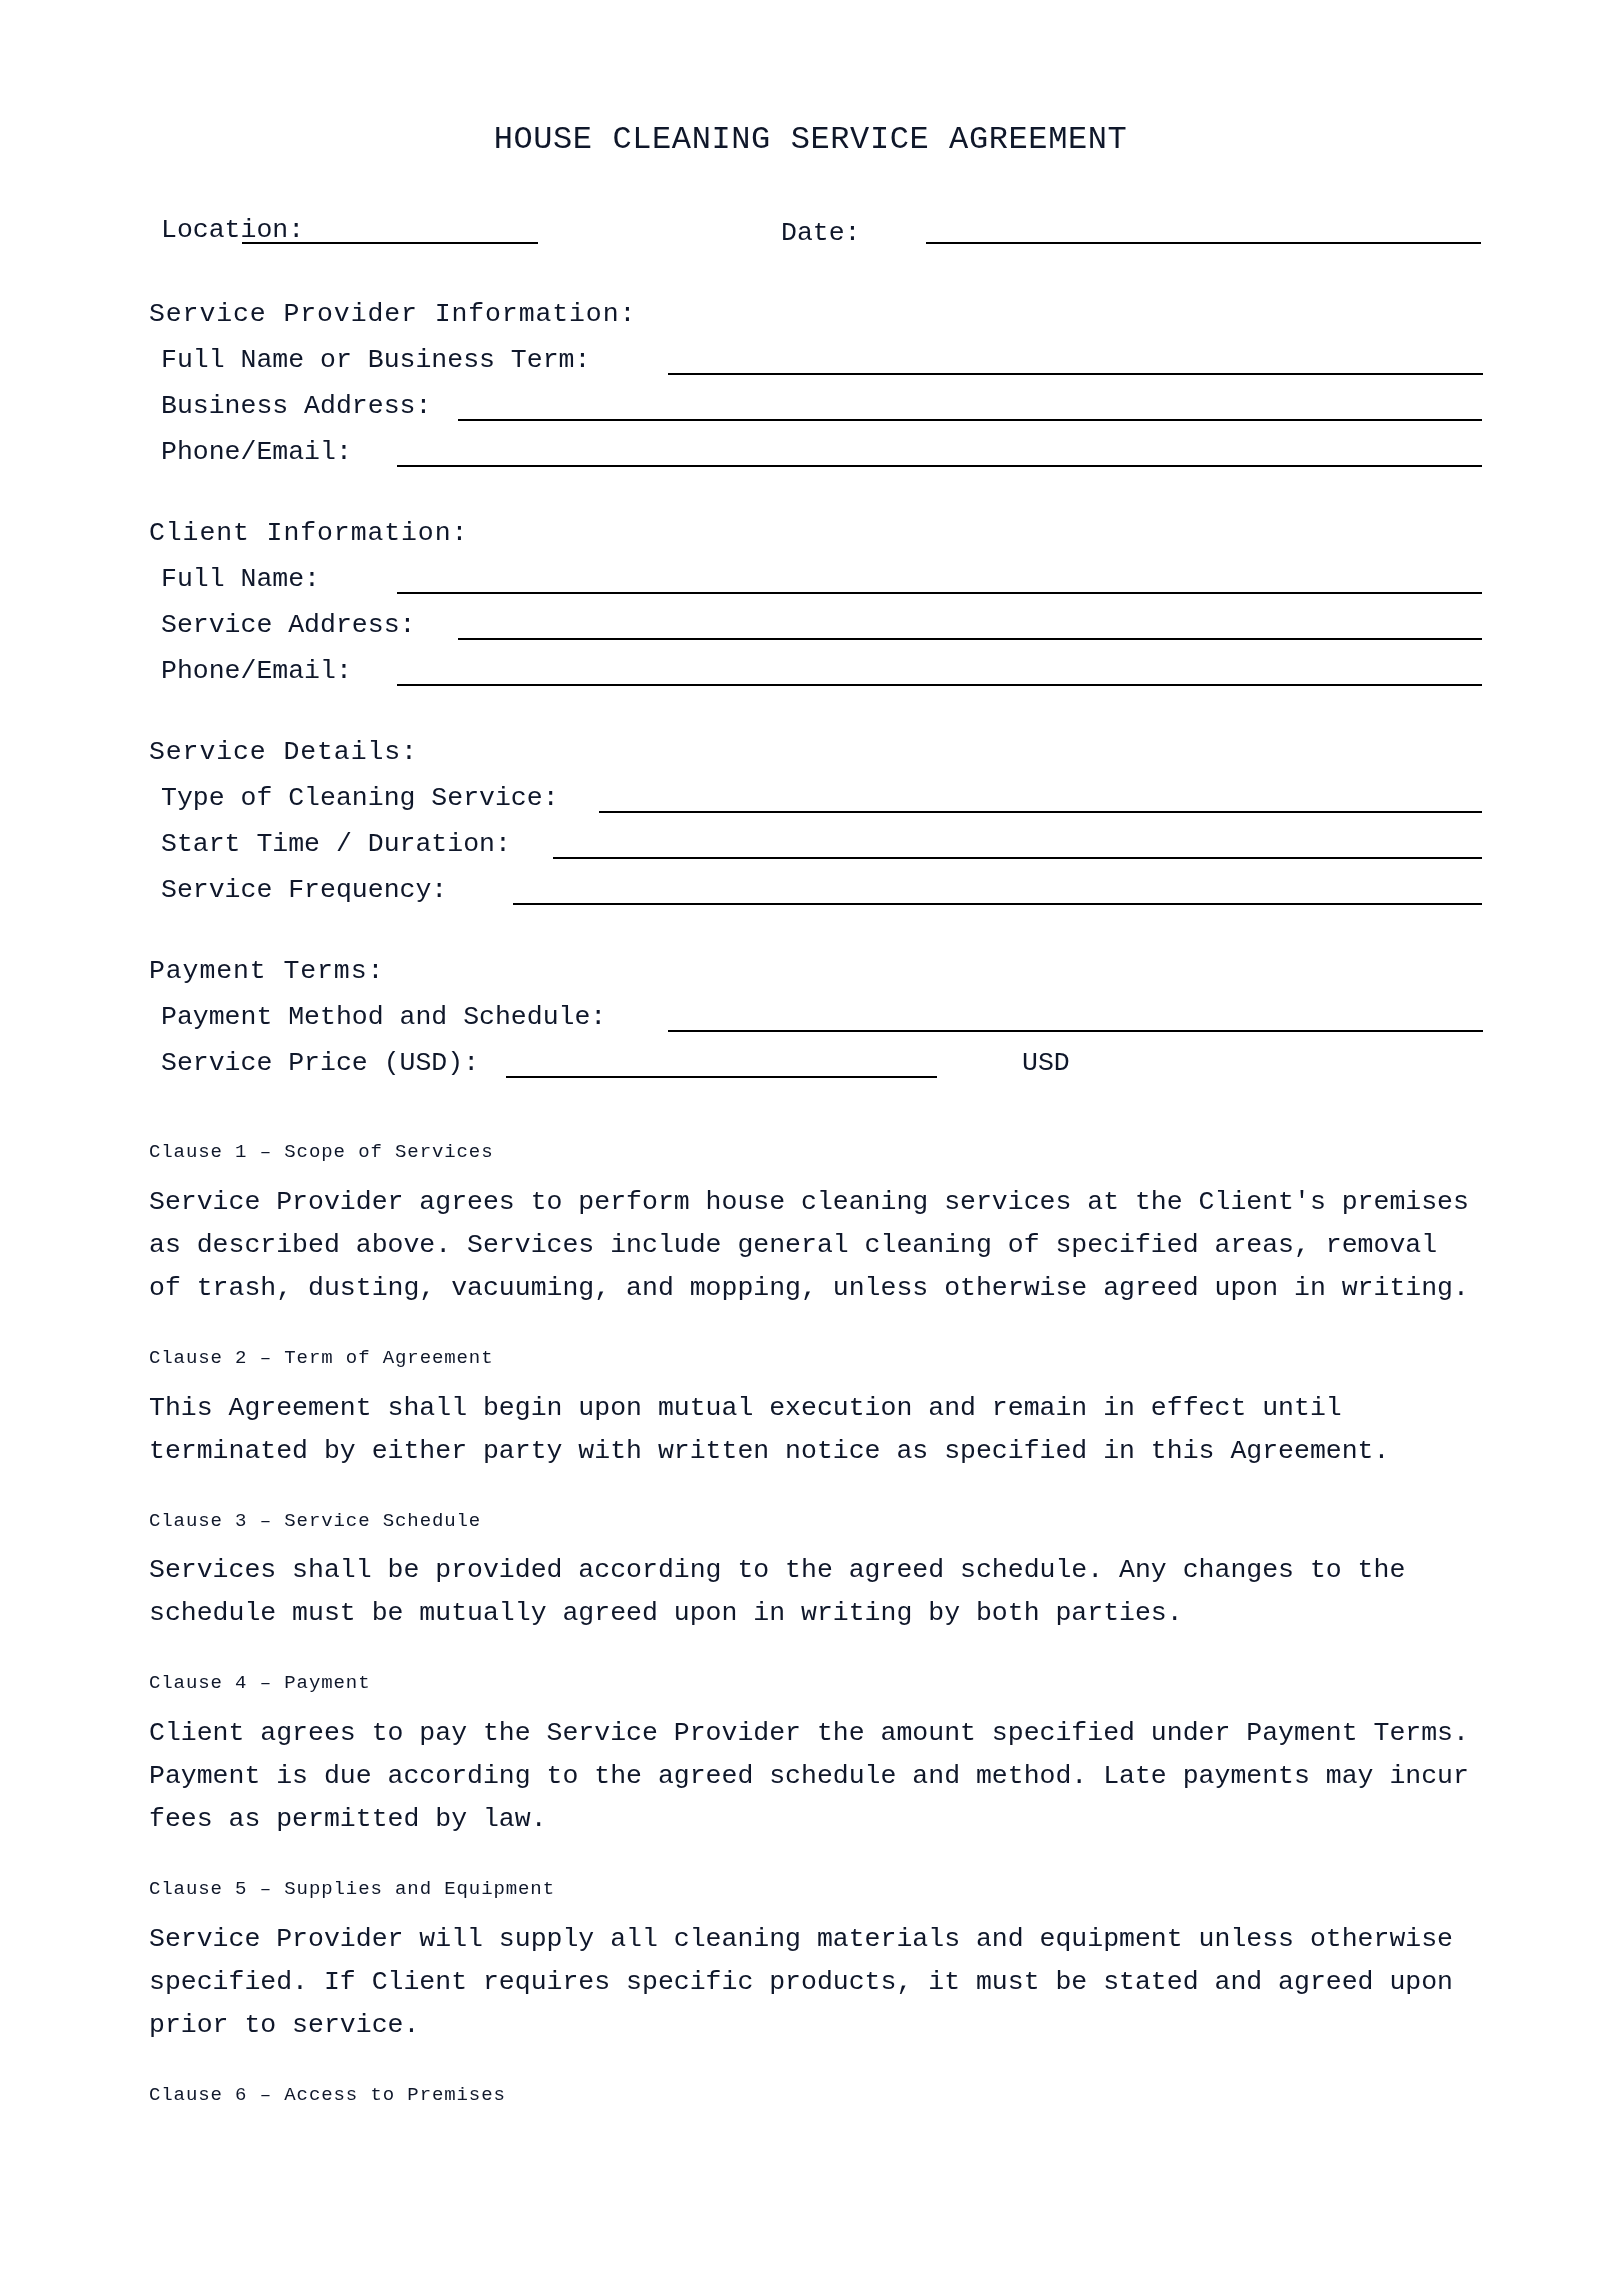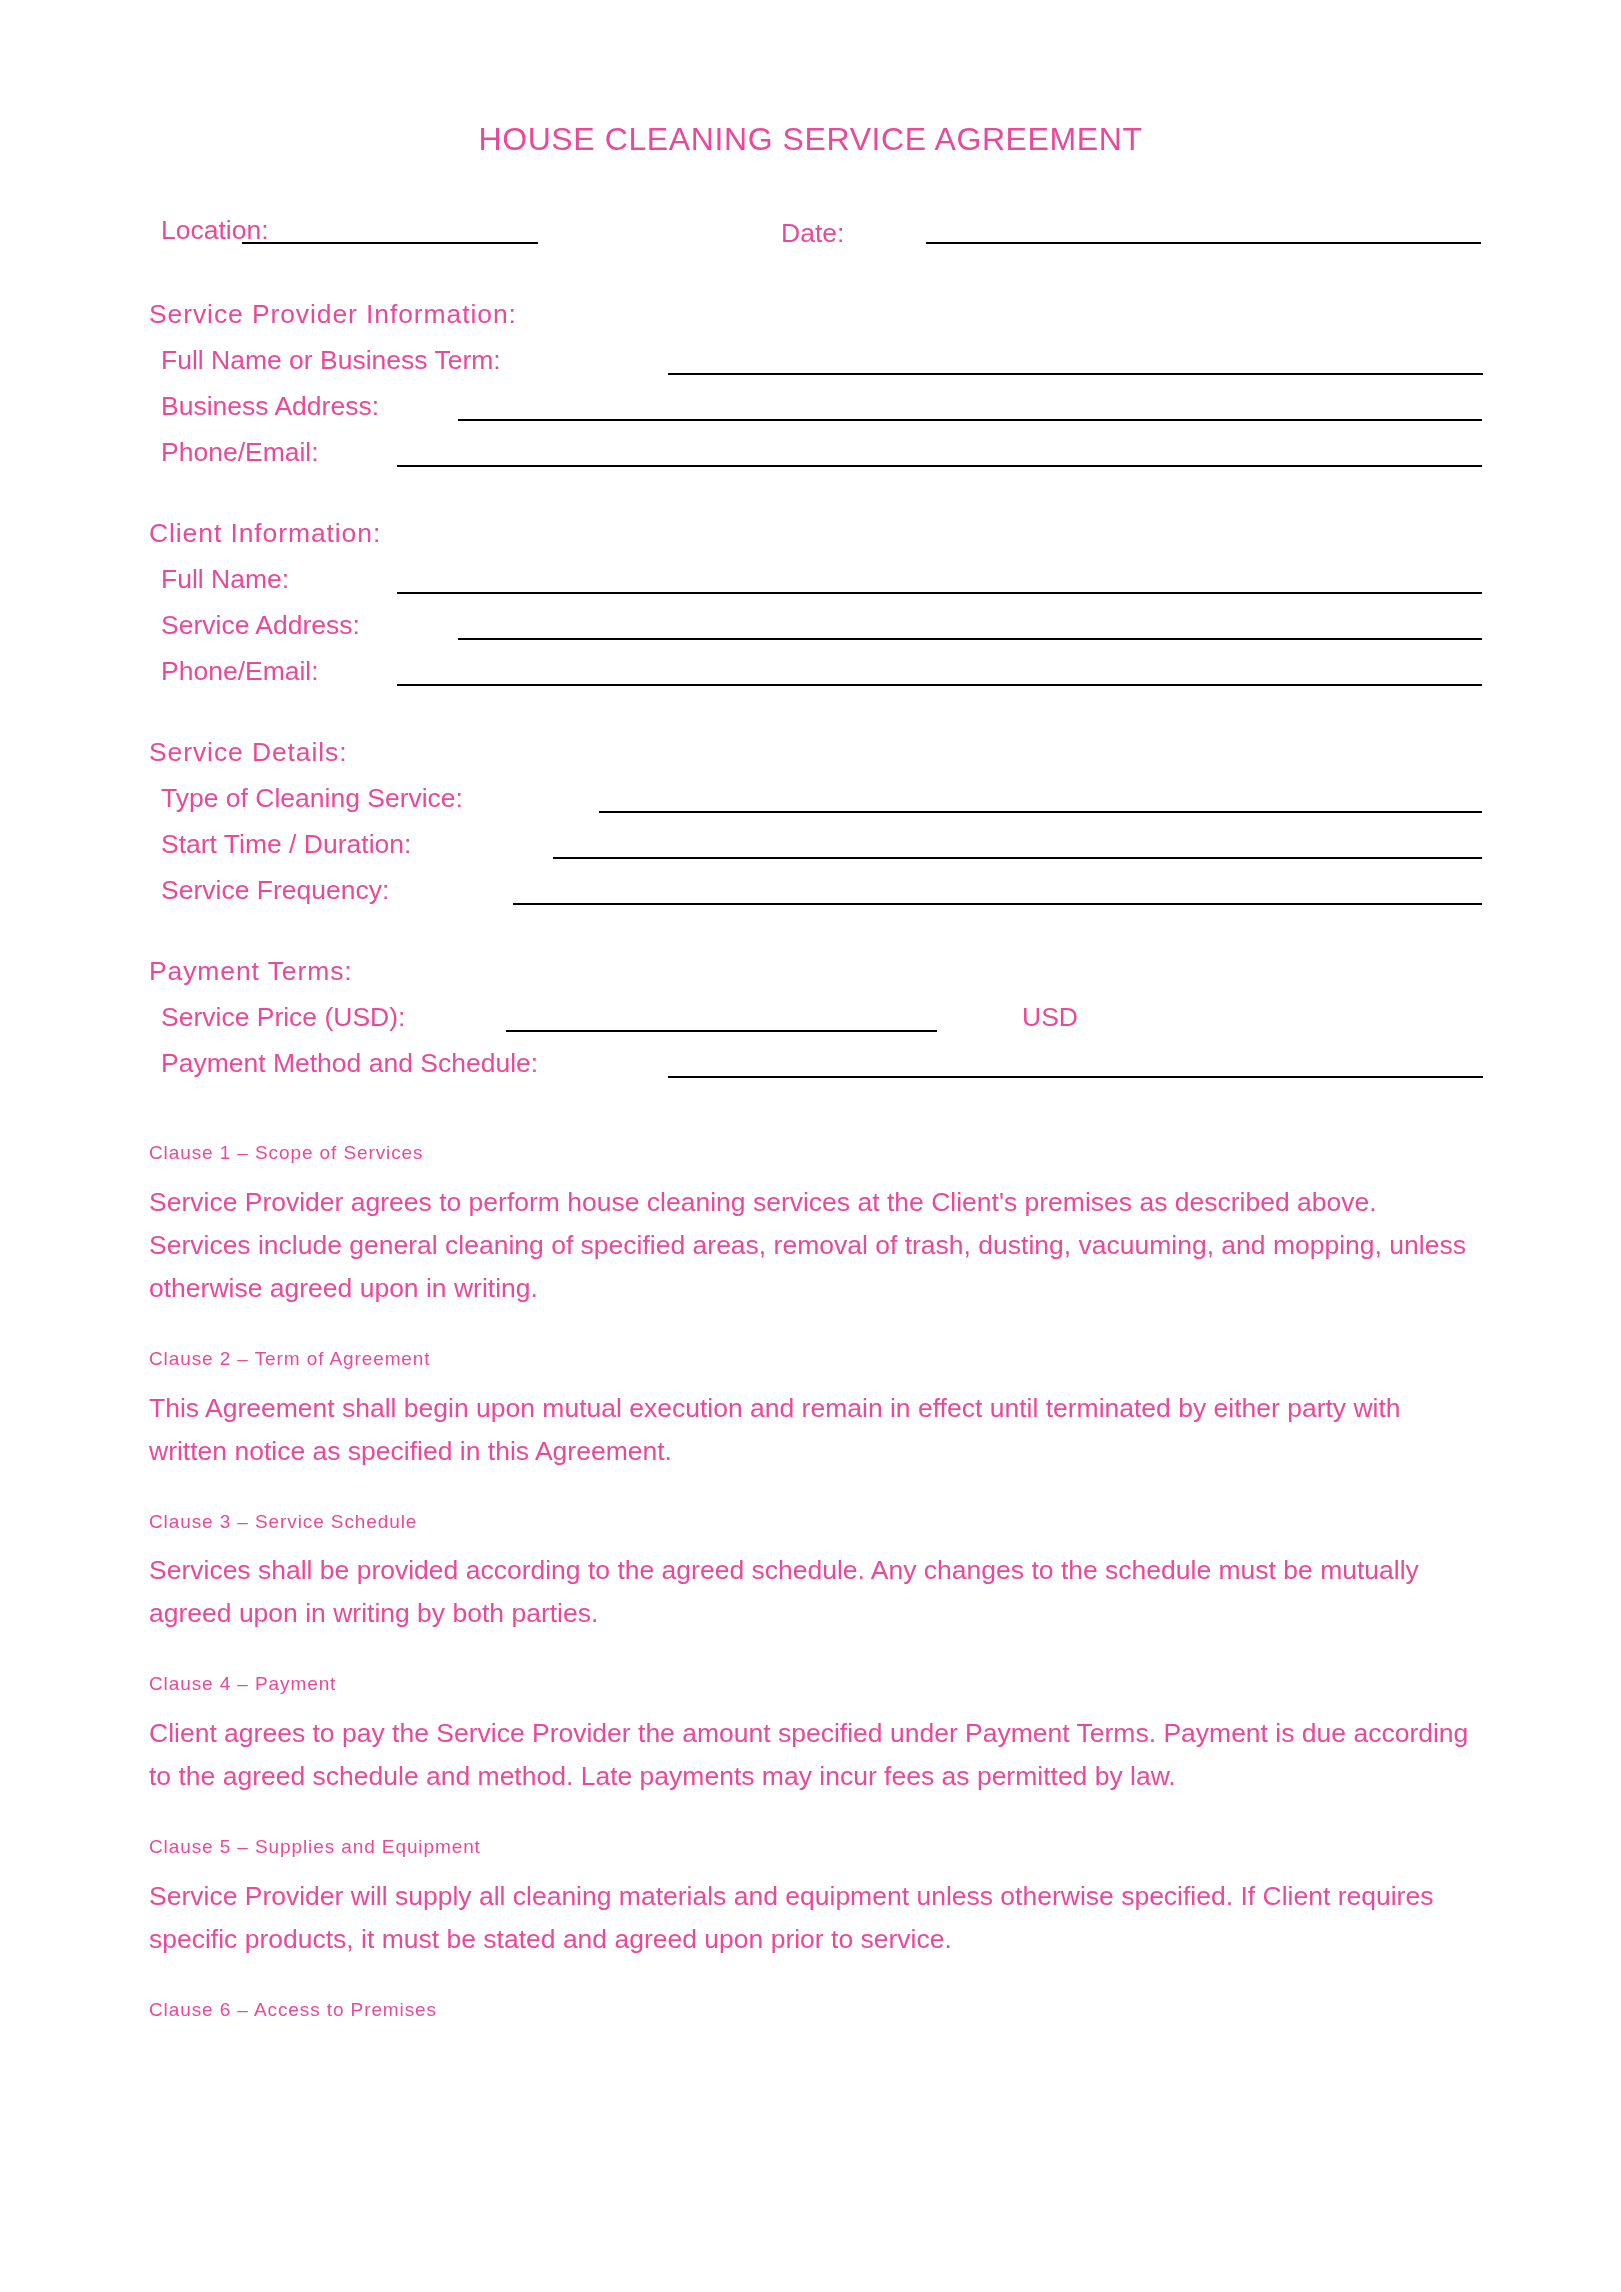--- a/index.html
+++ b/index.html
@@ -5,22 +5,22 @@
   html, body {
     margin: 0;
     padding: 0;
     background: #ffffff;
   }
   .page {
     position: relative;
     width: 1621px;
     height: 2293px;
     background: #ffffff;
-    font-family: Liberation Sans, sans-serif;
-    color: #ec4899;
+    font-family: Liberation Mono, monospace;
+    color: #0f172a;
     overflow: hidden;
   }
   .content {
     position: absolute;
     left: 149px;
     top: 0;
     width: 1323px;
   }
 
   
@@ -159,30 +159,30 @@
     <div class="field-row">
       <span class="field-label">Service Frequency:</span>
       <span class="rule" style="left:352px;width:969px;"></span>
     </div>
 
     <div class="gap-md"></div>
 
     <div class="section-heading">Payment Terms:</div>
 
     <div class="field-row">
+      <span class="field-label">Payment Method and Schedule:</span>
+      <span class="rule" style="left:507px;width:815px;"></span>
+    </div>
+
+    <div class="field-row">
       <span class="field-label">Service Price (USD):</span>
       <span class="rule" style="left:345px;width:431px;"></span>
       <span class="suffix" style="left:861px;">USD</span>
     </div>
 
-    <div class="field-row">
-      <span class="field-label">Payment Method and Schedule:</span>
-      <span class="rule" style="left:507px;width:815px;"></span>
-    </div>
-
     <div class="gap-lg"></div>
 
     <div class="clause">
       <div class="clause-heading">Clause 1 – Scope of Services</div>
       <div class="clause-body">Service Provider agrees to perform house cleaning services at the Client's premises as described above. Services include general cleaning of specified areas, removal of trash, dusting, vacuuming, and mopping, unless otherwise agreed upon in writing.</div>
     </div>
     <div class="clause-spacer"></div>
 
     <div class="clause">
       <div class="clause-heading">Clause 2 – Term of Agreement</div>

